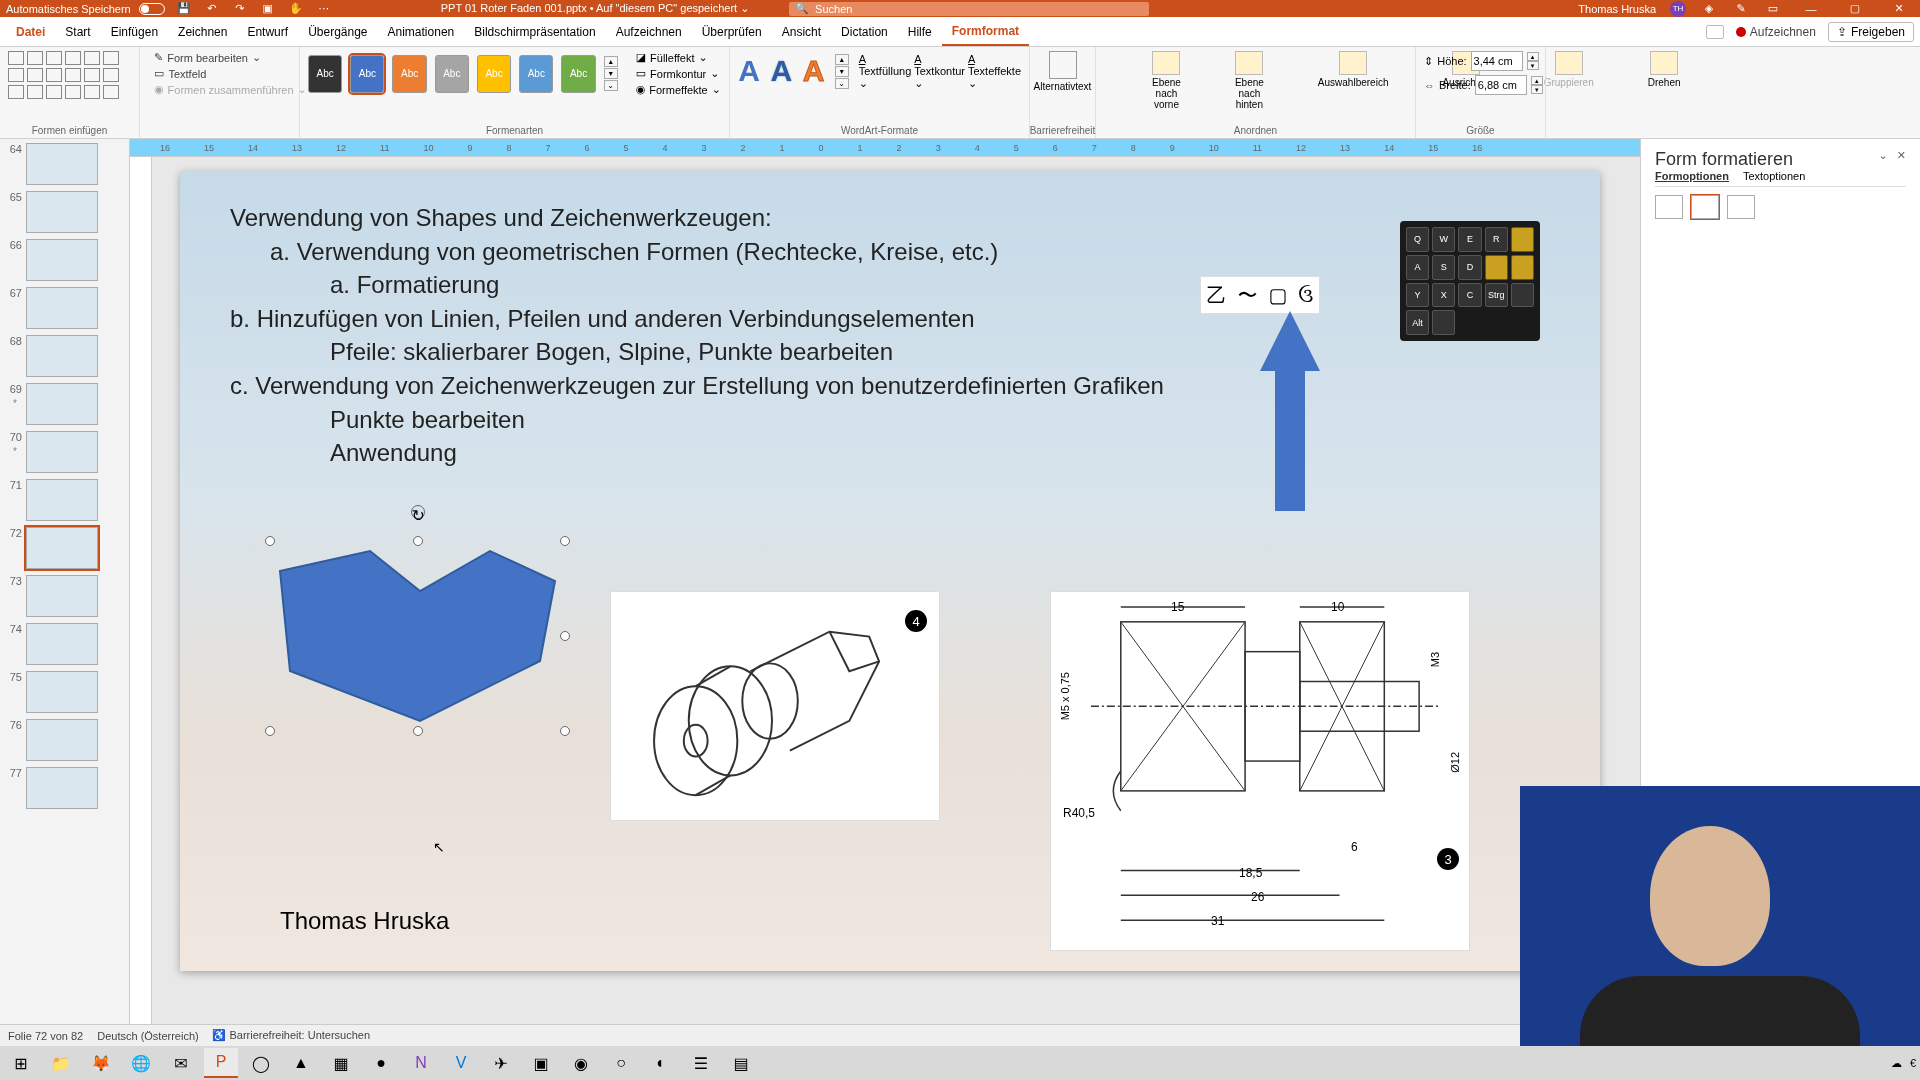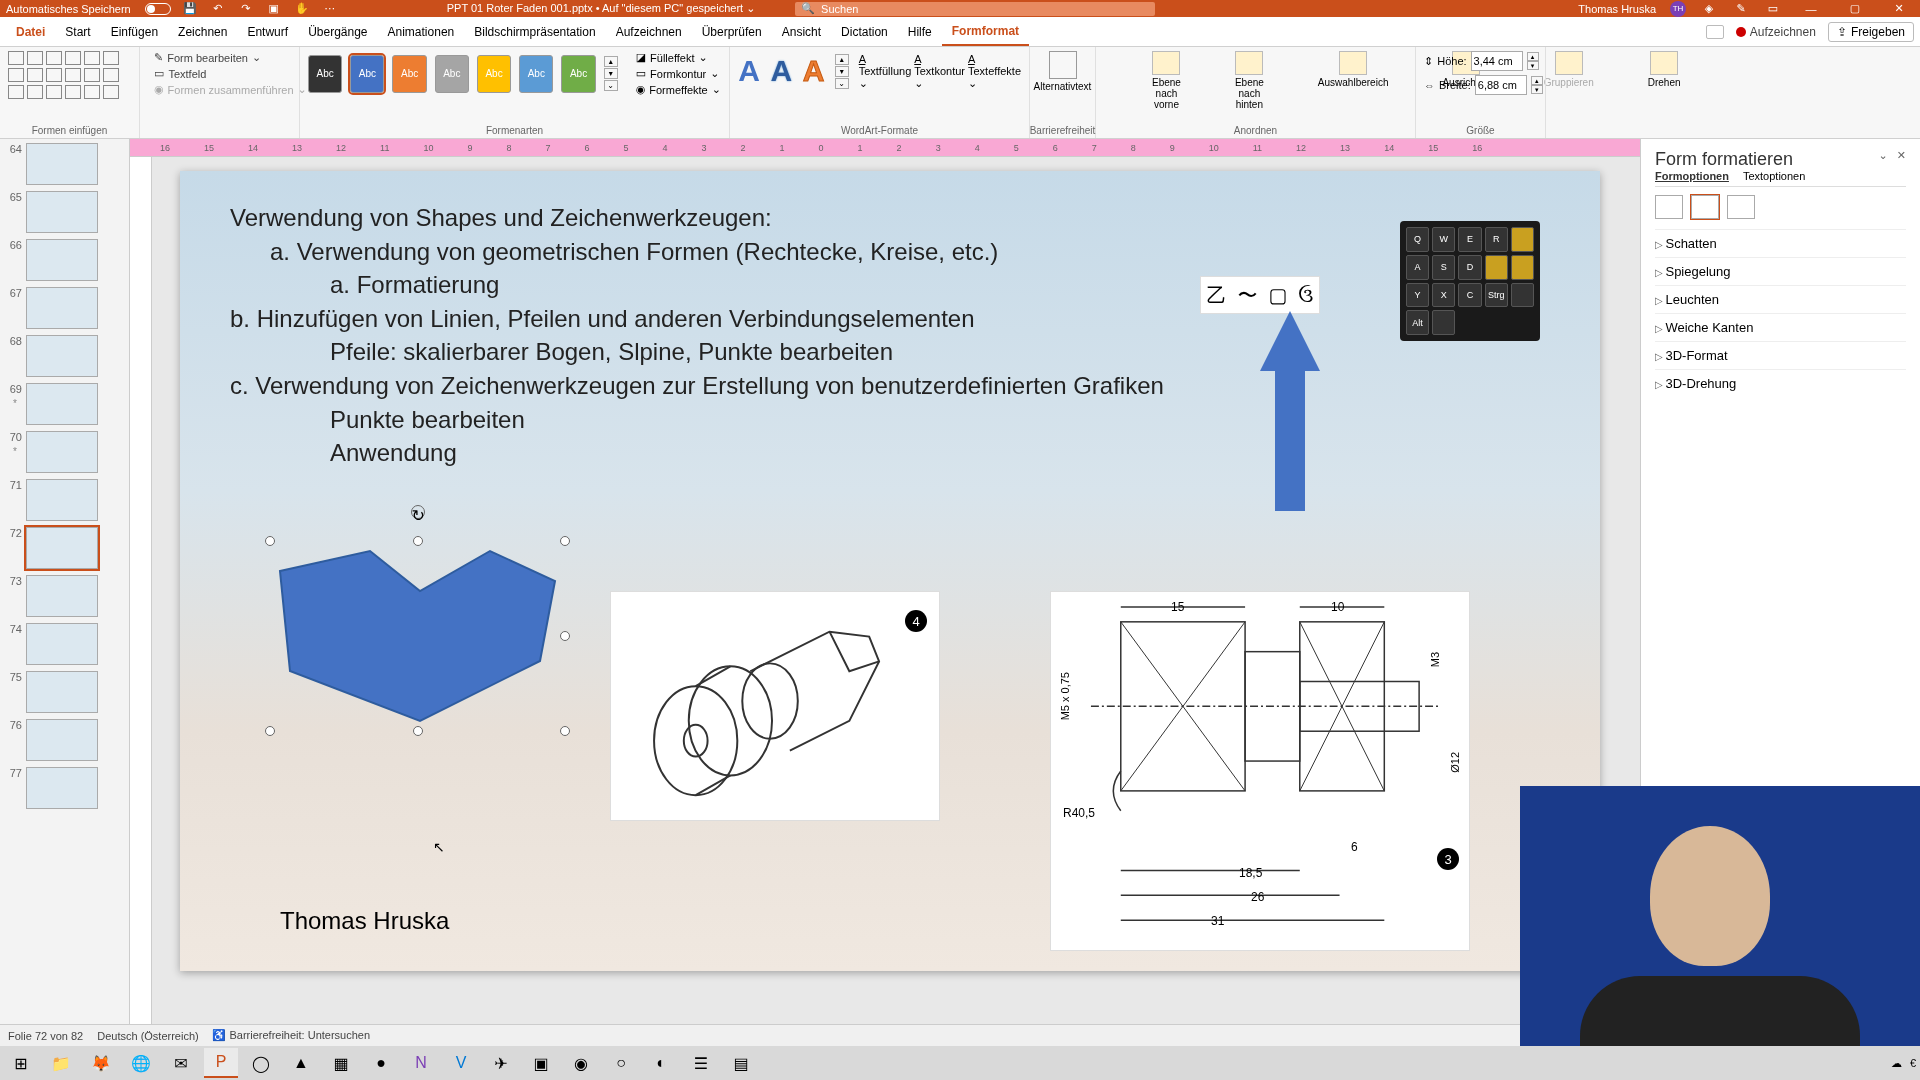--- a/index.html
+++ b/index.html
@@ -2,21 +2,21 @@
 <html><head>
 <meta charset="utf-8">
 <style>
 * { margin: 0; padding: 0; box-sizing: border-box; font-family: "Segoe UI", sans-serif; }
 body { width: 1920px; height: 1080px; overflow: hidden; background: #fff; position: relative; }
 
 
 .titlebar { height: 17px; background: #ca4f1b; display: flex; align-items: center; padding: 0 6px; font-size: 11px; color: #fff; }
 .titlebar .qat { display: flex; align-items: center; gap: 10px; }
 .titlebar .qat-item { width: 18px; height: 16px; display: flex; align-items: center; justify-content: center; }
-.titlebar .autosave { display: flex; align-items: flex-start; gap: 14px; }
+.titlebar .autosave { display: flex; align-items: flex-start; gap: 8px; }
 .titlebar .toggle { width: 26px; height: 12px; border: 1px solid #fff; border-radius: 6px; position: relative; }
 .titlebar .toggle::after { content: ''; width: 8px; height: 8px; background: #fff; border-radius: 50%; position: absolute; left: 1px; top: 1px; }
 .titlebar .filename { margin-left: 80px; padding-left: 28px; }
 .titlebar .search { margin-left: 40px; width: 360px; height: 14px; background: #e88a60; border-radius: 2px; display: flex; align-items: center; padding: 0 6px; gap: 6px; }
 .titlebar .right { margin-left: auto; display: flex; align-items: center; gap: 14px; }
 .titlebar .avatar { width: 16px; height: 16px; background: #7b3fb5; border-radius: 50%; font-size: 8px; display: flex; align-items: center; justify-content: center; }
 .titlebar .winbtn { width: 30px; text-align: center; }
 
 
 .ribbon-tabs { height: 30px; background: #fff; border-bottom: 1px solid #d0d0d0; display: flex; align-items: center; padding: 0 6px; font-size: 12px; }
@@ -77,21 +77,21 @@
 
 .main { display: flex; height: 900px; }
 .thumbs { width: 130px; background: #f3f3f3; border-right: 1px solid #ccc; overflow: hidden; padding: 4px; }
 .thumb-row { display: flex; gap: 4px; margin-bottom: 6px; align-items: flex-start; }
 .thumb-num { width: 18px; font-size: 11px; color: #666; text-align: right; }
 .thumb { width: 72px; height: 42px; background: #dce8f0; border: 1px solid #aaa; position: relative; }
 .thumb.active { outline: 2px solid #ca4f1b; }
 .thumb.star::after { content: '*'; position: absolute; left: -14px; top: 14px; font-size: 10px; color: #888; }
 
 .canvas-area { flex: 1; background: #e8e8e8; position: relative; }
-.ruler-h { height: 18px; background: #f9a8d4; border-bottom: 1px solid #ccc; display: flex; align-items: center; font-size: 9px; color: #666; padding-left: 30px; }
+.ruler-h { height: 18px; background: #7dd3fc; border-bottom: 1px solid #ccc; display: flex; align-items: center; font-size: 9px; color: #666; padding-left: 30px; }
 .ruler-h span { margin-right: 34px; }
 .ruler-v { position: absolute; left: 0; top: 18px; width: 22px; bottom: 0; background: #fff; border-right: 1px solid #ccc; }
 .slide { position: absolute; left: 50px; top: 32px; width: 1420px; height: 800px; background: linear-gradient(180deg, #c6dae8 0%, #d8e4ec 40%, #e8e0d8 70%, #f0e8e0 100%); box-shadow: 0 2px 8px rgba(0,0,0,0.3); }
 
 .slide-text { position: absolute; left: 50px; top: 30px; font-size: 24px; color: #222; line-height: 1.4; }
 .slide-text .indent1 { padding-left: 40px; }
 .slide-text .indent2 { padding-left: 100px; }
 .author { position: absolute; left: 100px; bottom: 36px; font-size: 24px; }
 
 .blue-arrow { position: absolute; right: 280px; top: 140px; width: 60px; height: 200px; }
@@ -552,28 +552,20 @@
     <h2>Form formatieren</h2>
     <div class="pane-tabs">
       <div class="pt active">Formoptionen</div>
       <div class="pt">Textoptionen</div>
     </div>
     <div class="mode-icons">
       <div class="mi"></div>
       <div class="mi active"></div>
       <div class="mi"></div>
     </div>
-    <div id="pane-sections">
-        <div class="section">Schatten</div>
-        <div class="section">Spiegelung</div>
-        <div class="section">Leuchten</div>
-        <div class="section">Weiche Kanten</div>
-        <div class="section">3D-Format</div>
-        <div class="section">3D-Drehung</div>
-      </div>
   </div>
 </div>
 
 <div class="statusbar">
   <span>Folie 72 von 82</span>
   <span>Deutsch (Österreich)</span>
   <span>♿ <span>Barrierefreiheit: Untersuchen</span></span>
   <div class="right">
     <span>≡ <span>Notizen</span></span>
     <span>▤ <span>Anzeigeeinstellungen</span></span>

